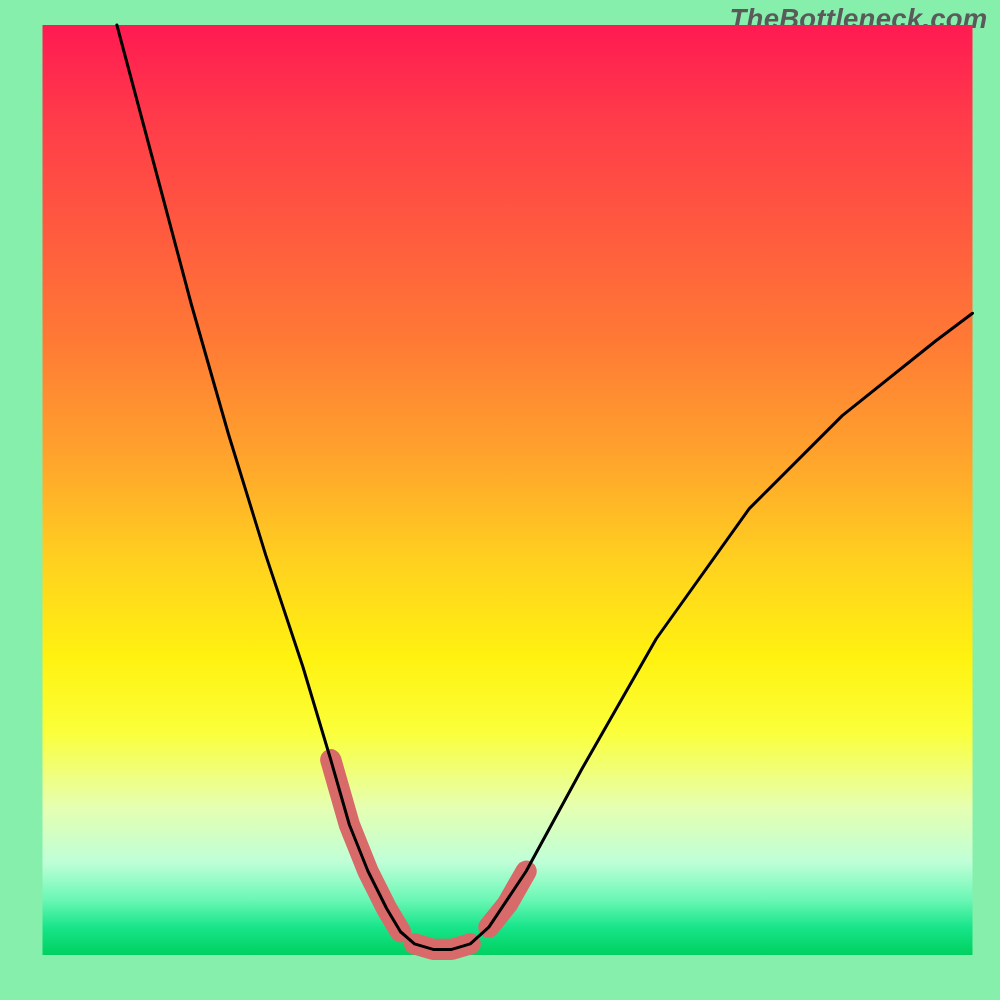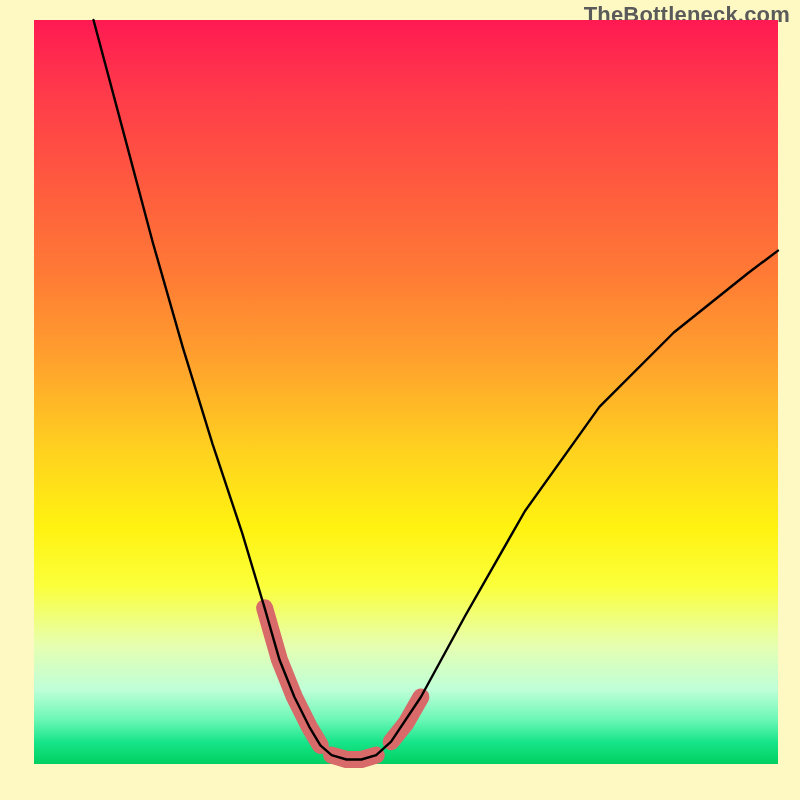--- a/index.html
+++ b/index.html
@@ -10,21 +10,22 @@
     background: #000;
     overflow: hidden;
     font-family: Arial, Helvetica, sans-serif;
   }
   .frame {
     position: absolute;
     left: 0;
     top: 0;
     width: 800px;
     height: 800px;
-    background: #fef9c3;
+    background: #86efac;
+    font-style: italic;
   }
   .plot {
     position: absolute;
     left: 34px;
     top: 20px;
     width: 744px;
     height: 744px;
     background: linear-gradient(
       to bottom,
       #ff1a52 0%,

